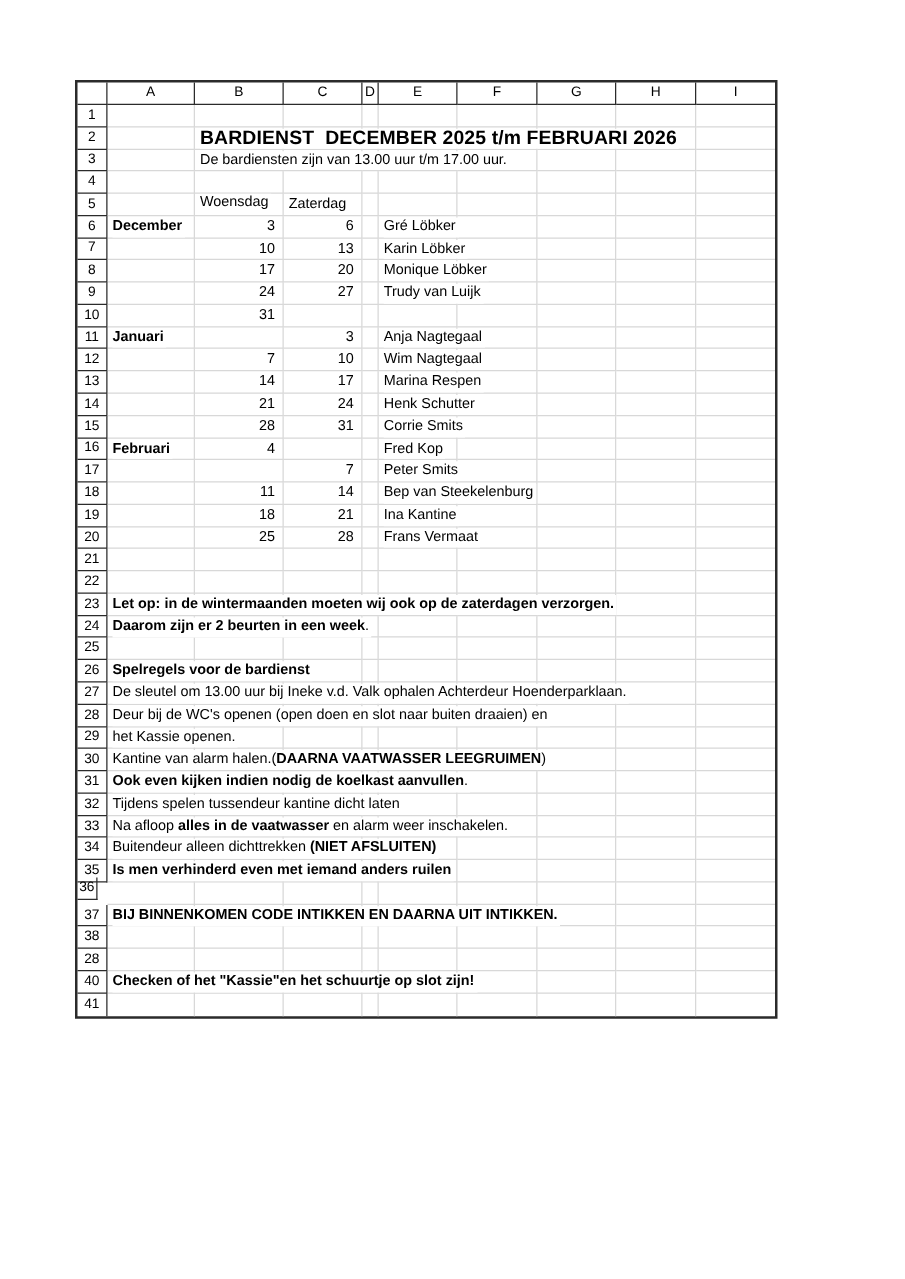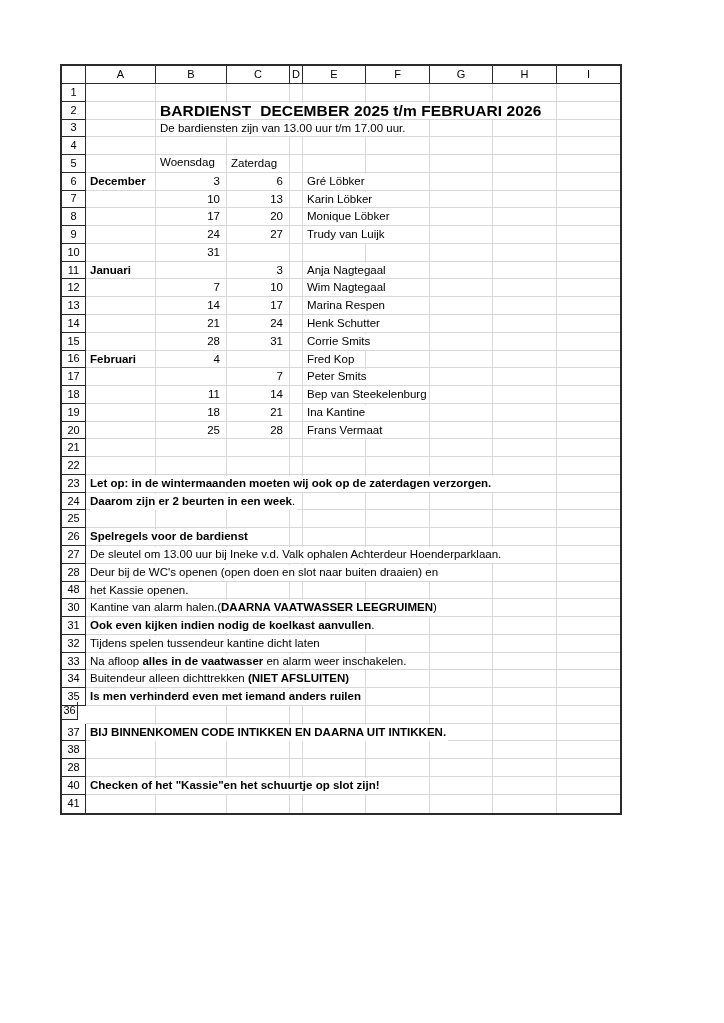--- a/index.html
+++ b/index.html
@@ -321,21 +321,21 @@
       <div class="rowhead" style="left: 0px; top: 497.79px; width: 24px; height: 17.77px;">28</div>
       <div class="bodycell" style="left: 24px; top: 497.79px; width: 70px; height: 17.77px;"></div>
       <div class="bodycell" style="left: 94px; top: 497.79px; width: 71px; height: 17.77px;"></div>
       <div class="bodycell" style="left: 165px; top: 497.79px; width: 63px; height: 17.77px;"></div>
       <div class="bodycell" style="left: 228px; top: 497.79px; width: 13px; height: 17.77px;"></div>
       <div class="bodycell" style="left: 241px; top: 497.79px; width: 63px; height: 17.77px;"></div>
       <div class="bodycell" style="left: 304px; top: 497.79px; width: 64px; height: 17.77px;"></div>
       <div class="bodycell" style="left: 368px; top: 497.79px; width: 63px; height: 17.77px;"></div>
       <div class="bodycell" style="left: 431px; top: 497.79px; width: 64px; height: 17.77px;"></div>
       <div class="bodycell lastcol" style="left: 495px; top: 497.79px; width: 63px; height: 17.77px;"></div>
-      <div class="rowhead" style="left: 0px; top: 515.56px; width: 24px; height: 17.77px;">48</div>
+      <div class="rowhead" style="left: 0px; top: 515.56px; width: 24px; height: 17.77px;">29</div>
       <div class="bodycell" style="left: 24px; top: 515.56px; width: 70px; height: 17.77px;"></div>
       <div class="bodycell" style="left: 94px; top: 515.56px; width: 71px; height: 17.77px;"></div>
       <div class="bodycell" style="left: 165px; top: 515.56px; width: 63px; height: 17.77px;"></div>
       <div class="bodycell" style="left: 228px; top: 515.56px; width: 13px; height: 17.77px;"></div>
       <div class="bodycell" style="left: 241px; top: 515.56px; width: 63px; height: 17.77px;"></div>
       <div class="bodycell" style="left: 304px; top: 515.56px; width: 64px; height: 17.77px;"></div>
       <div class="bodycell" style="left: 368px; top: 515.56px; width: 63px; height: 17.77px;"></div>
       <div class="bodycell" style="left: 431px; top: 515.56px; width: 64px; height: 17.77px;"></div>
       <div class="bodycell lastcol" style="left: 495px; top: 515.56px; width: 63px; height: 17.77px;"></div>
       <div class="rowhead" style="left: 0px; top: 533.33px; width: 24px; height: 17.77px;">30</div>

